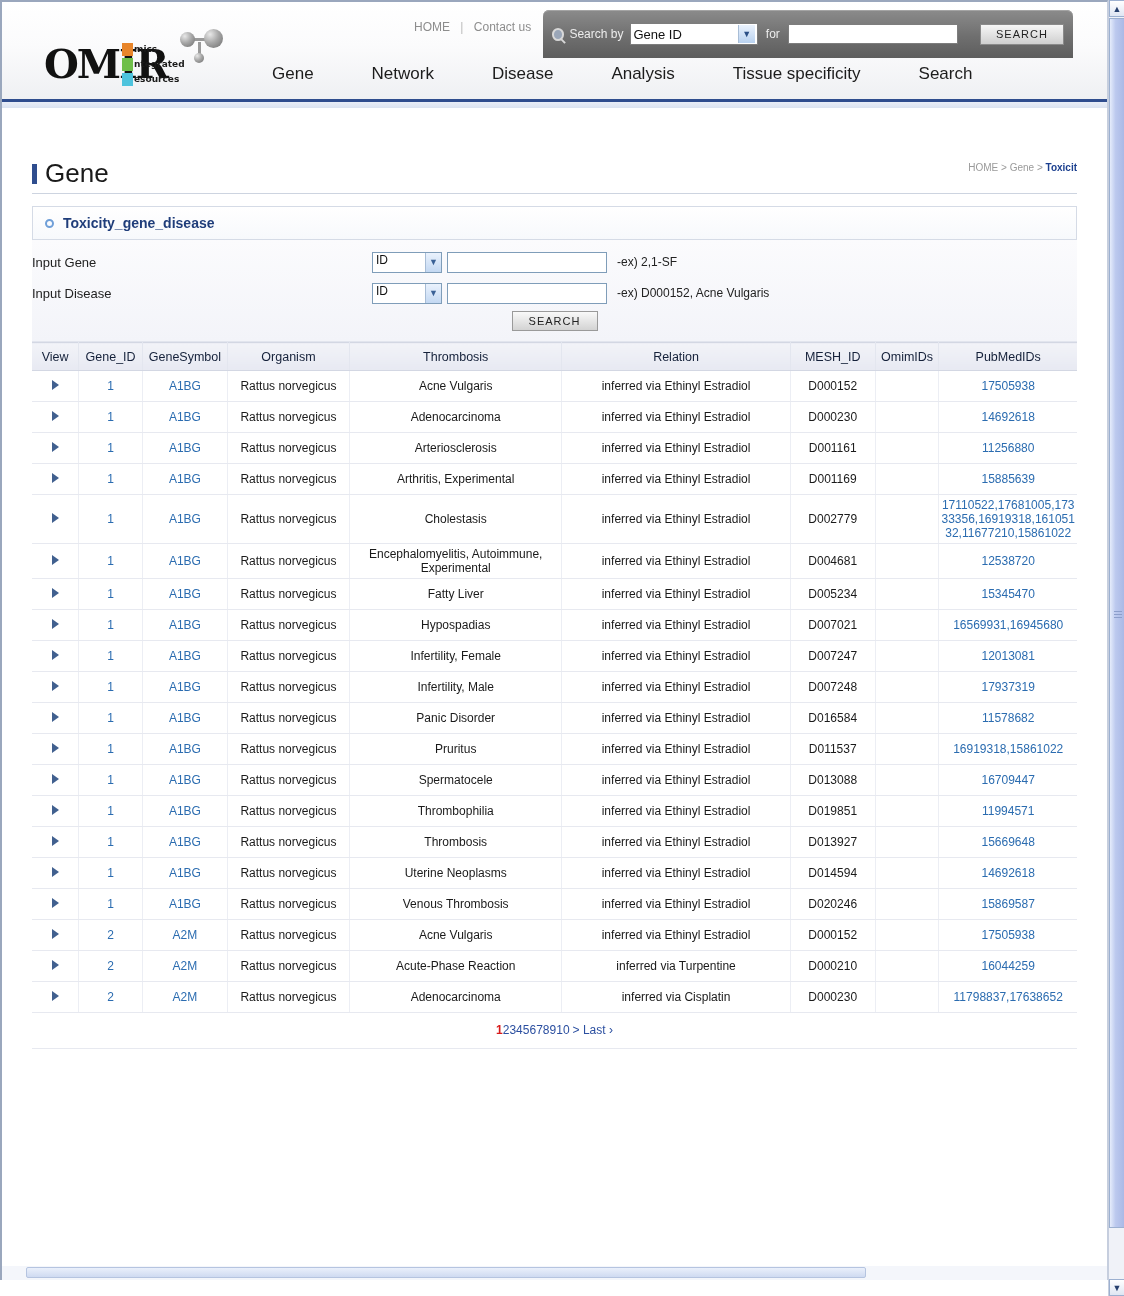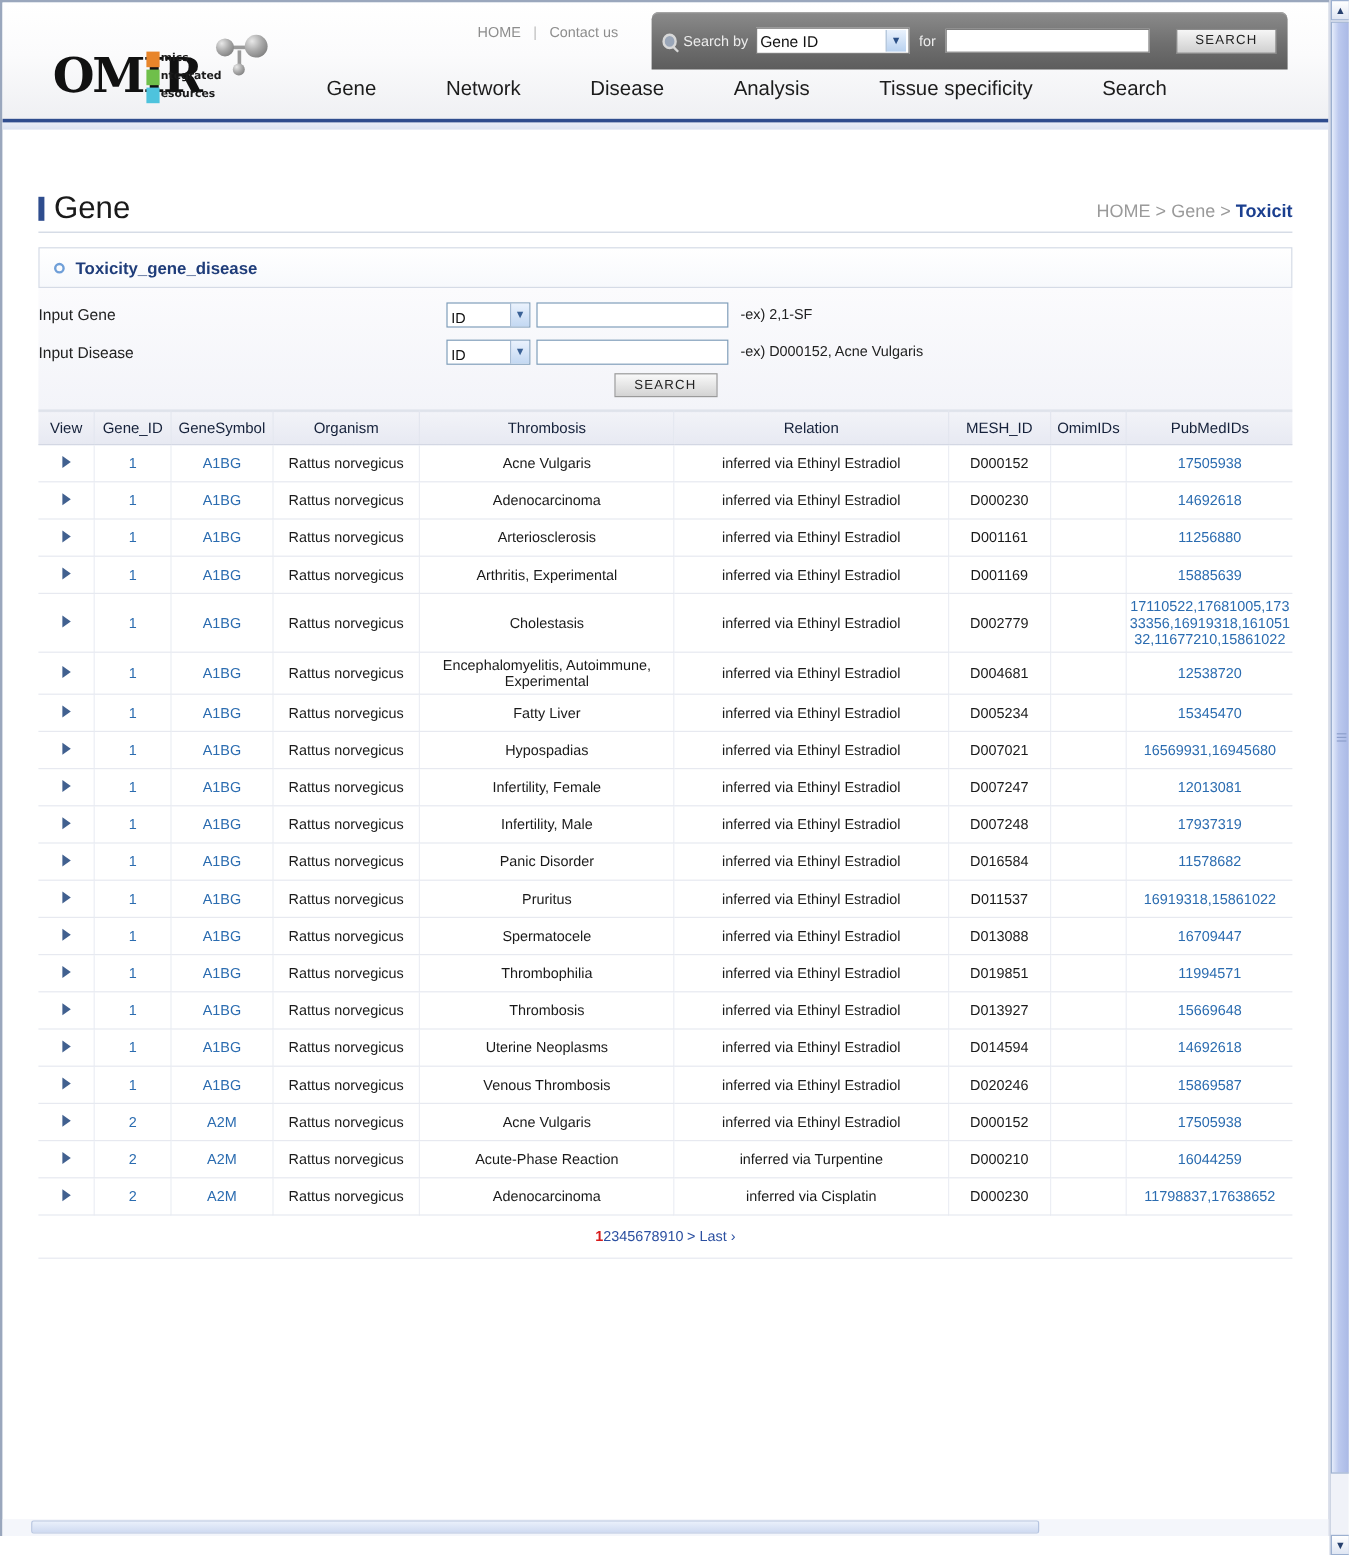--- a/index.html
+++ b/index.html
@@ -55,21 +55,21 @@
     font-family: "DejaVu Sans", sans-serif;
     font-size: 9px; font-weight: bold; color: #1a1a1a;
     line-height: 13px;
   }
   .logo-mol { position: absolute; left: 128px; top: 0px; width: 60px; height: 44px; }
   .mol-ball { position: absolute; border-radius: 50%;
     background: radial-gradient(circle at 32% 28%, #e8e8e8 0%, #a8a8a8 45%, #6a6a6a 100%); }
   .mol-bond { position: absolute; background: #9a9a9a; }
 
   .toplinks {
-    position: absolute; left: 396px; top: 18px;
+    position: absolute; left: 412px; top: 18px;
     font-size: 12px; color: #8d8d8d;
   }
   .toplinks a { color: #8d8d8d; text-decoration: none; }
   .toplinks .sep { color: #bcbcbc; margin: 0 7px; }
 
   
   .searchbar {
     position: absolute; left: 541px; top: 8px;
     width: 530px; height: 48px;
     background: linear-gradient(to bottom, #8b8b8b 0%, #6f6f6f 55%, #5d5d5d 100%);
@@ -148,22 +148,22 @@
   .page-title {
     font-size: 26px; color: #1a1a1a;
     display: flex; align-items: center;
   }
   .title-bar {
     display: inline-block;
     width: 5px; height: 20px; background: #2f4d8e;
     margin-right: 8px;
   }
   .breadcrumb {
-    position: absolute; right: 0; bottom: 8px;
-    font-size: 15px; color: #9a9a9a;
+    position: absolute; right: 0; bottom: 20px;
+    font-size: 10px; color: #9a9a9a;
     white-space: nowrap;
   }
   .breadcrumb .cur { color: #1b3f8f; font-weight: bold; }
 
   .sub-head {
     margin-top: 12px;
     height: 34px;
     border: 1px solid #d5dbe6;
     background: linear-gradient(to bottom,#ffffff,#f7f9fc);
     display: flex; align-items: center;
@@ -210,21 +210,21 @@
     margin-bottom: 3px;
   }
   .form-label {
     width: 340px; padding-right: 10px;
     font-size: 13px; color: #222;
   }
   .sel {
     width: 70px; height: 21px;
     border: 1px solid #7f9db9; background: #ffffff;
     font-size: 12px; color: #111;
-    display: flex; align-items: flex-end; justify-content: space-between;
+    display: flex; align-items: flex-start; justify-content: space-between;
     padding-left: 3px;
   }
   .sel-caret {
     width: 16px; height: 19px;
     background: linear-gradient(to bottom,#eaf2fd,#c3d8f2);
     border-left: 1px solid #a8bdd6;
     display: flex; align-items: center; justify-content: center;
     font-size: 9px; color: #3a6196;
   }
   .txt {

